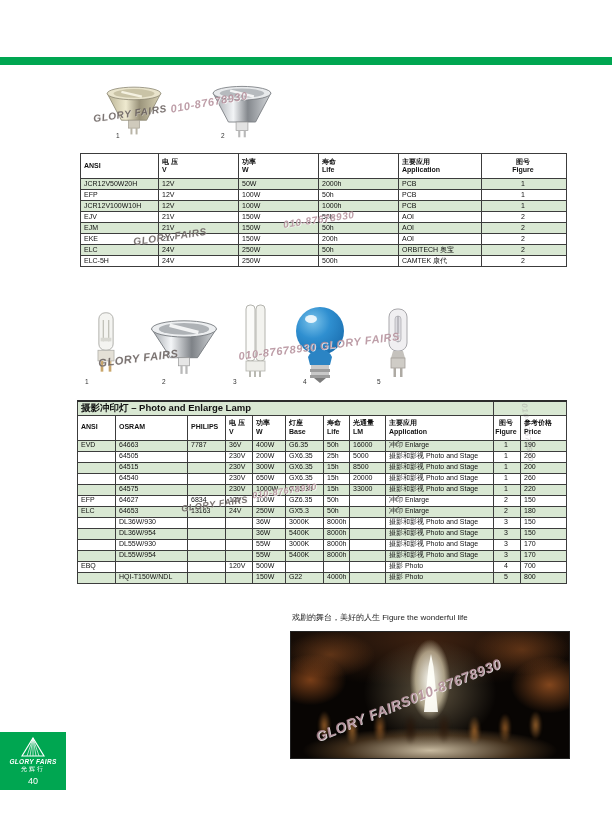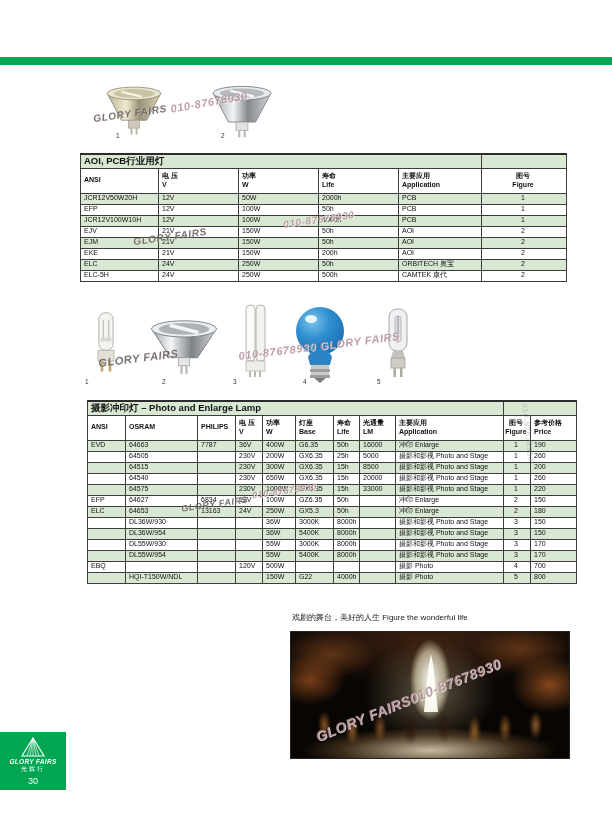--- a/index.html
+++ b/index.html
@@ -126,24 +126,20 @@
       <colgroup>
         <col style="width: 78px;">
         <col style="width: 80px;">
         <col style="width: 80px;">
         <col style="width: 80px;">
         <col style="width: 83px;">
         <col style="width: 85px;">
       </colgroup>
       <tbody>
         <tr>
-          <td colspan="5" class="title-cell">AOI, PCB行业用灯</td>
-          <td colspan="1" class="title-cell"></td>
-        </tr>
-        <tr>
           <th>
             <div class="l1">ANSI</div>
           </th>
           <th>
             <div class="l1">电 压</div>
             <div class="l2">V</div>
           </th>
           <th>
             <div class="l1">功率</div>
             <div class="l2">W</div>
@@ -300,21 +296,21 @@
       <rect x="11" y="8" width="6" height="26" rx="3" fill="#dcdbe0" stroke="#b3b2b8" stroke-width="0.8"></rect>
       <path d="M14,8 L14,34" stroke="#9a99a0" stroke-width="1"></path>
       <path d="M9,43 L19,43 L21,50 L7,50 Z" fill="#c5c2bd"></path>
       <rect x="7" y="50" width="14" height="10" fill="#cfccc6" stroke="#a39f98" stroke-width="0.8"></rect>
       <rect x="9.5" y="60" width="2.5" height="9" fill="#aeaaa3"></rect>
       <rect x="16" y="60" width="2.5" height="9" fill="#aeaaa3"></rect>
     </svg>
   </div>
   <div class="fig-label" style="left:377px;top:378px;">5</div>
 
-  <table class="cat" style="left:87px;top:400px;width:489px;">
+  <table class="cat" style="left:77px;top:400px;width:489px;">
       <colgroup>
         <col style="width: 38px;">
         <col style="width: 72px;">
         <col style="width: 38px;">
         <col style="width: 27px;">
         <col style="width: 33px;">
         <col style="width: 38px;">
         <col style="width: 26px;">
         <col style="width: 36px;">
         <col style="width: 108px;">
@@ -548,21 +544,21 @@
     <div class="wm wm-light" style="left:18px;top:60px;font-size:14px;transform:rotate(-22deg);">GLORY FAIRS010-87678930</div>
   </div>
 
   <div class="logo-box">
     <svg width="24" height="20" viewBox="0 0 24 20">
       <polygon points="12,1 23,19 1,19" fill="none" stroke="#ffffff" stroke-width="1.2"></polygon>
       <path d="M12,1 L6,19 M12,1 L9,19 M12,1 L12,19 M12,1 L15,19 M12,1 L18,19" stroke="#ffffff" stroke-width="0.7"></path>
     </svg>
     <div class="logo-brand">GLORY FAIRS</div>
     <div class="logo-cn">光辉行</div>
-    <div class="logo-page">30</div>
+    <div class="logo-page">40</div>
   </div>
 
   <div class="wm wm-dark" style="left:93px;top:108px;font-size:10px;transform:rotate(-8deg);">GLORY FAIRS</div>
   <div class="wm wm-light" style="left:170px;top:96px;font-size:11px;transform:rotate(-10deg);">010-87678930</div>
 
   <div class="wm wm-light" style="left:283px;top:214px;font-size:10px;transform:rotate(-8deg);">010-87678930</div>
   <div class="wm wm-dark" style="left:133px;top:231px;font-size:10px;transform:rotate(-8deg);">GLORY FAIRS</div>
 
   <div class="wm wm-dark" style="left:98px;top:352px;font-size:11px;transform:rotate(-7deg);">GLORY FAIRS</div>
   <div class="wm wm-light" style="left:238px;top:340px;font-size:11px;transform:rotate(-7deg);">010-87678930 GLORY FAIRS</div>

